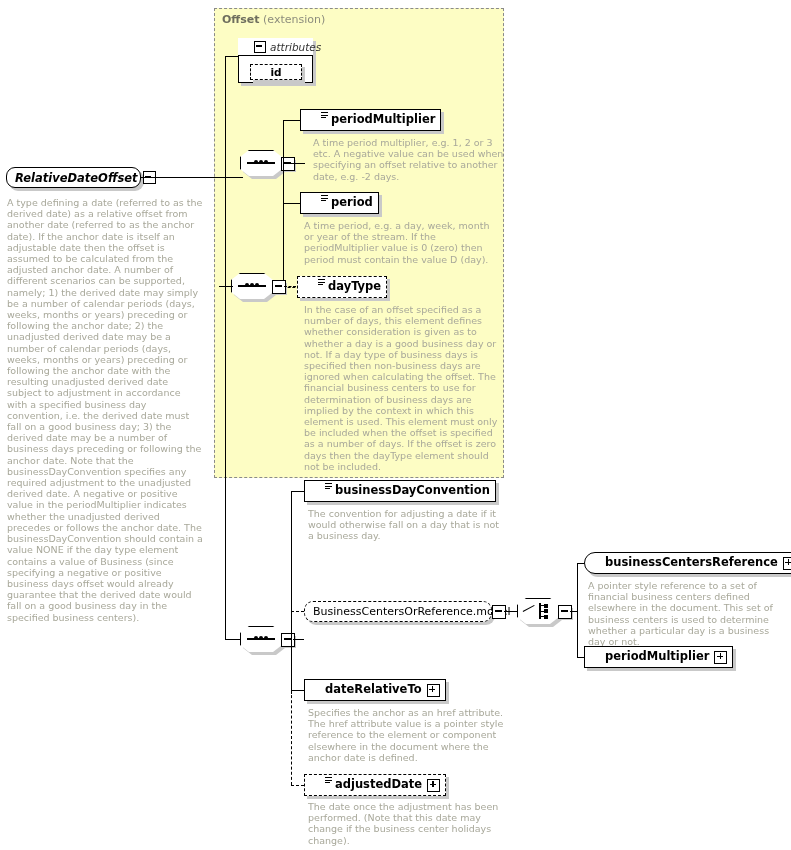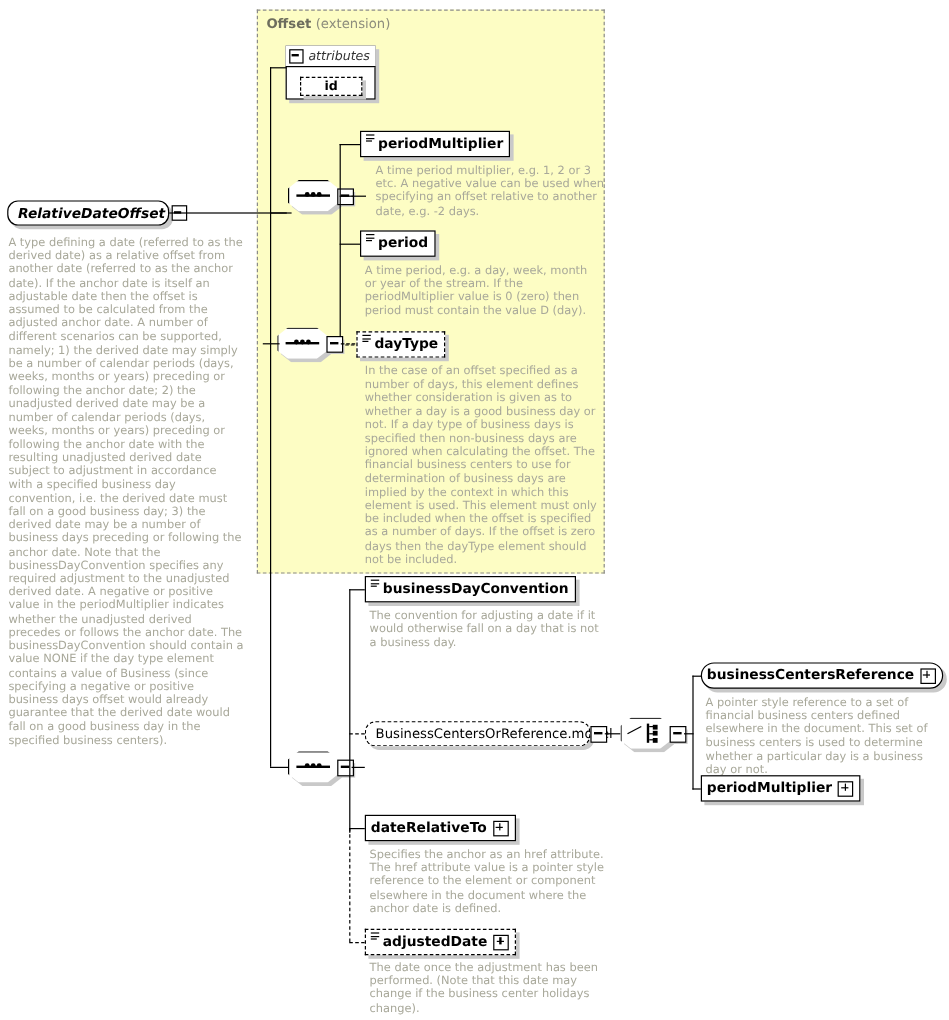--- a/index.html
+++ b/index.html
@@ -22,21 +22,21 @@
   #ext-title b{color:#6e6e5e;font-weight:bold;}
   #ext-title span{color:#8d8d7d;}
 
   
   .ebox{
     box-sizing:border-box;
     border:1.4px solid #000;
     background:#ffffff;
     height:22px;
     display:flex; align-items:center;
-    padding:0 5px 0 4px;
+    padding:0 5px 0 20px;
     font-size:11.5px; font-weight:bold; color:#000;
     white-space:nowrap;
     box-shadow:3px 3px 0 0 #c9c9c9;
   }
   .ebox.dashed{border:1.4px dashed #000;}
   .ebox .lbl{line-height:1;}
 
   
   .glyph-lines{
     width:7px;height:9px;margin-right:3px;margin-top:-7px;
@@ -79,21 +79,21 @@
 
   
   #attr-box{
     left:238px;top:38px;width:75px;height:45px;
     border:1.4px solid #000;background:#fff;box-sizing:border-box;
     box-shadow:3px 3px 0 0 #c9c9c9;
   }
   #attr-head{
     left:238px;top:38px;width:75px;height:18px;
     box-sizing:border-box;border-bottom:1.4px solid #000;
-    display:flex;align-items:center;padding-left:3px;
+    display:flex;align-items:center;padding-left:16px;
     font-size:10.5px;font-style:italic;color:#333;background:#fff;
   }
   .minibox{
     width:10px;height:10px;border:1.3px solid #000;background:#fff;
     position:relative;flex:0 0 auto;margin-right:4px;
   }
   .minibox::before{content:"";position:absolute;left:1.4px;top:3.8px;width:5.5px;height:1.3px;background:#000;}
   #attr-id{
     left:250px;top:64px;width:52px;height:16px;
     border:1.3px dashed #000;background:#fff;box-sizing:border-box;

